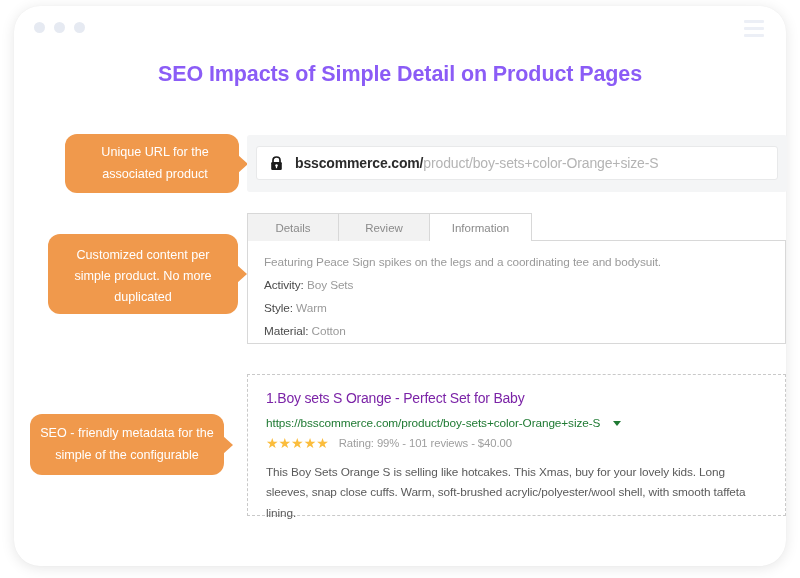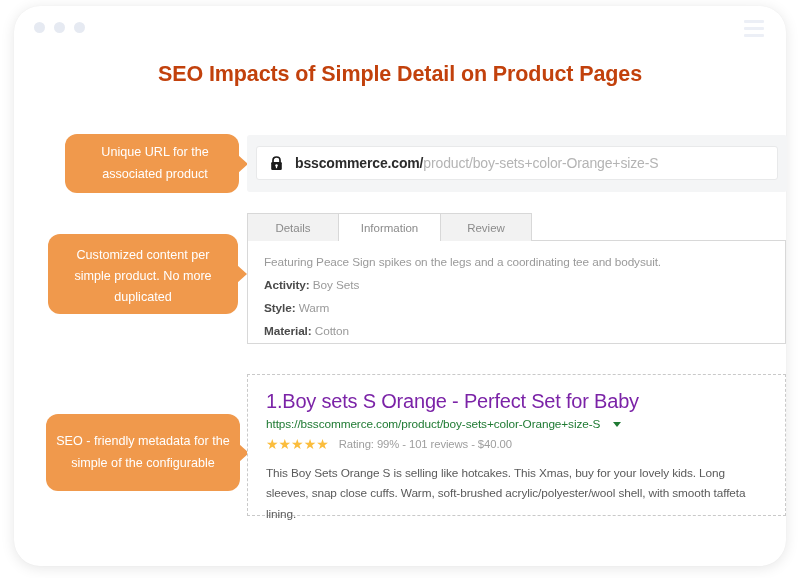--- a/index.html
+++ b/index.html
@@ -69,21 +69,21 @@
 
   
   .page-title {
     position: absolute;
     left: 0;
     top: 56px;
     width: 772px;
     text-align: center;
     font-size: 21.5px;
     font-weight: bold;
-    color: #c2410c;
+    color: #8b5cf6;
     letter-spacing: -0.1px;
   }
 
   
   .callout {
     position: absolute;
     background: #f0994c;
     color: #ffffff;
     border-radius: 12px;
     text-align: center;
@@ -101,21 +101,21 @@
     top: 50%;
     transform: translateY(-50%);
     width: 0; height: 0;
     border-top: 9px solid transparent;
     border-bottom: 9px solid transparent;
     border-left: 10px solid #f0994c;
   }
 
   #callout-url   { left: 51px;  top: 128px; width: 174px; height: 59px; padding-left: 16px; }
   #callout-content { left: 34px; top: 228px; width: 190px; height: 80px; align-items: flex-end; }
-  #callout-seo   { left: 32px;  top: 408px; width: 194px; height: 77px; justify-content: center; }
+  #callout-seo   { left: 16px;  top: 408px; width: 194px; height: 61px; justify-content: center; }
 
   
   .urlbar-outer {
     position: absolute;
     left: 233px;
     top: 129px;
     width: 540px;
     height: 57px;
     background: #f4f5f6;
     border-radius: 3px;
@@ -194,39 +194,39 @@
     color: #9a9a9a;
     margin-bottom: 9px;
     letter-spacing: -0.1px;
   }
   .spec-row {
     font-size: 11.8px;
     color: #9a9a9a;
     margin-bottom: 9px;
     letter-spacing: -0.1px;
   }
-  .spec-row b { color: #4b4b4b; font-weight: bold; margin-top: 11px; }
+  .spec-row b { color: #4b4b4b; font-weight: normal; margin-top: 11px; }
 
   
   .serp {
     position: absolute;
     left: 233px;
     top: 368px;
     width: 539px;
     height: 142px;
     border: 1px dashed #c9c9c9;
     box-sizing: border-box;
     background: #ffffff;
     padding: 15px 16px 0 18px;
   }
   .serp-title {
-    font-size: 20px;
+    font-size: 14px;
     color: #7b23a7;
     letter-spacing: -0.2px;
-    margin-bottom: 4px;
+    margin-bottom: 10px;
   }
   .serp-url-line {
     font-size: 11.8px;
     color: #1f7a33;
     margin-bottom: 6px;
     letter-spacing: -0.1px;
     display: flex;
     align-items: center;
     gap: 13px;
   }
@@ -304,22 +304,22 @@
       </div>
     </div>
 
     <div class="callout" id="callout-content">
       <span>Customized content per simple product. No more duplicated</span>
       <span class="arrow"></span>
     </div>
 
     <div class="tabs">
       <div class="tab" id="tab-details">Details</div>
+      <div class="tab" id="tab-review">Review</div>
       <div class="tab active" id="tab-information">Information</div>
-      <div class="tab" id="tab-review">Review</div>
     </div>
 
     <div class="detail-panel">
       <div class="detail-intro">Featuring Peace Sign spikes on the legs and a coordinating tee and bodysuit.</div>
       <div class="spec-row">
         <b>Activity:</b>
         <span>Boy Sets</span>
       </div>
       <div class="spec-row">
         <b>Style:</b>

